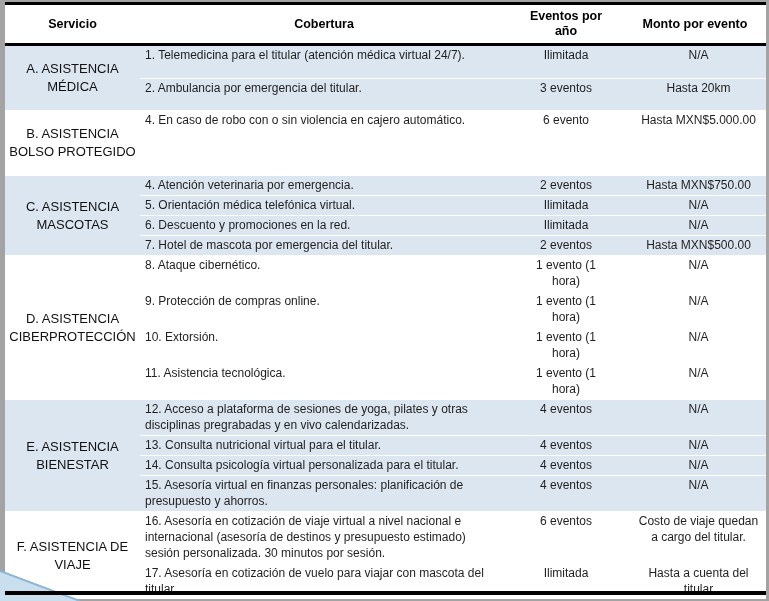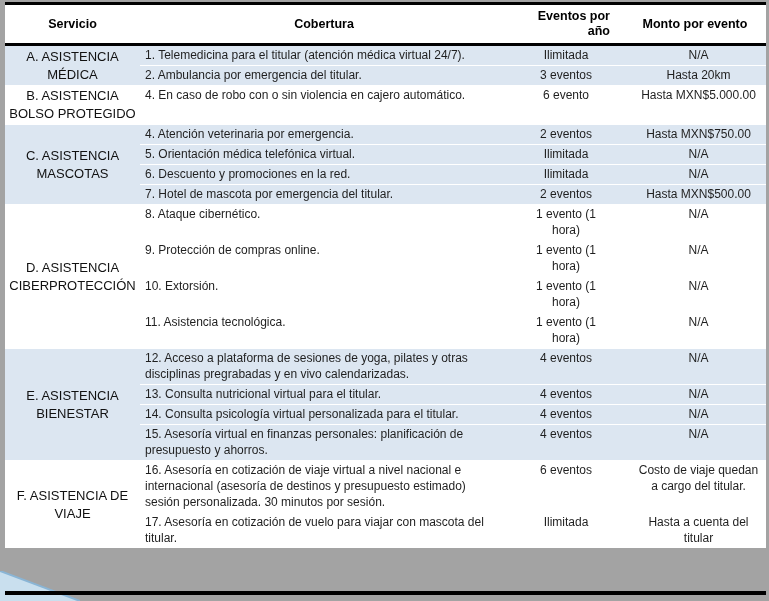--- a/index.html
+++ b/index.html
@@ -25,37 +25,37 @@
     border-bottom: 3px solid #000;
     background: #ffffff;
     color: #000;
     font-weight: bold;
     font-size: 12.5px;
     line-height: 15px;
     text-align: center;
     vertical-align: middle;
     padding: 4px 2px;
   }
-  th.c-ev { padding: 4px 14px; text-align: right; }
+  th.c-ev { padding: 4px 14px; }
   tbody td {
     border-top: 1px solid #ffffff;
     vertical-align: top;
     font-size: 12px;
     line-height: 16px;
     padding: 1px 4px 2px;
     background: #ffffff;
   }
   tbody.shaded td { background: #dce6f1; }
   td.service {
     text-align: center;
     vertical-align: middle;
     font-size: 13px;
     line-height: 18px;
     color: #111;
-    padding: 1px 4px;
+    padding: 14px 4px;
   }
   td.cob { text-align: left; padding-left: 5px; padding-right: 10px; }
   td.ev  { text-align: center; padding-left: 23px; padding-right: 23px; }
   td.mo  { text-align: center; padding-left: 11px; }
   .bottom-rule {
     position: absolute;
     left: 5px;
     right: 3px;
     bottom: 6px;
     height: 4px;

